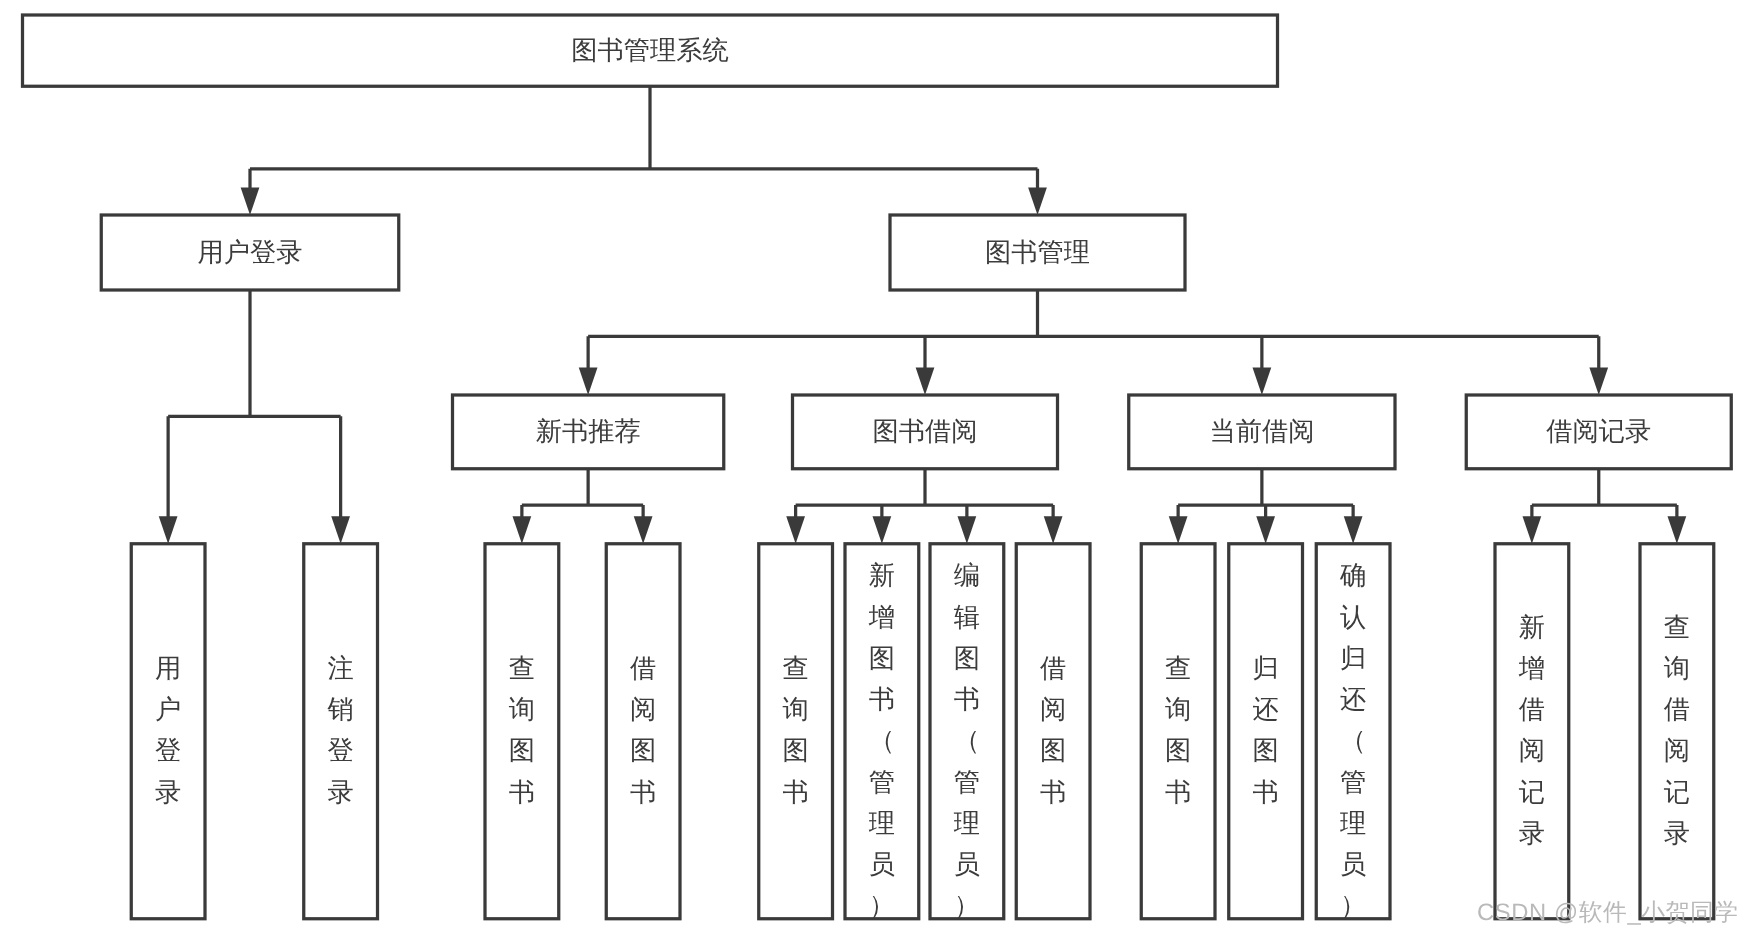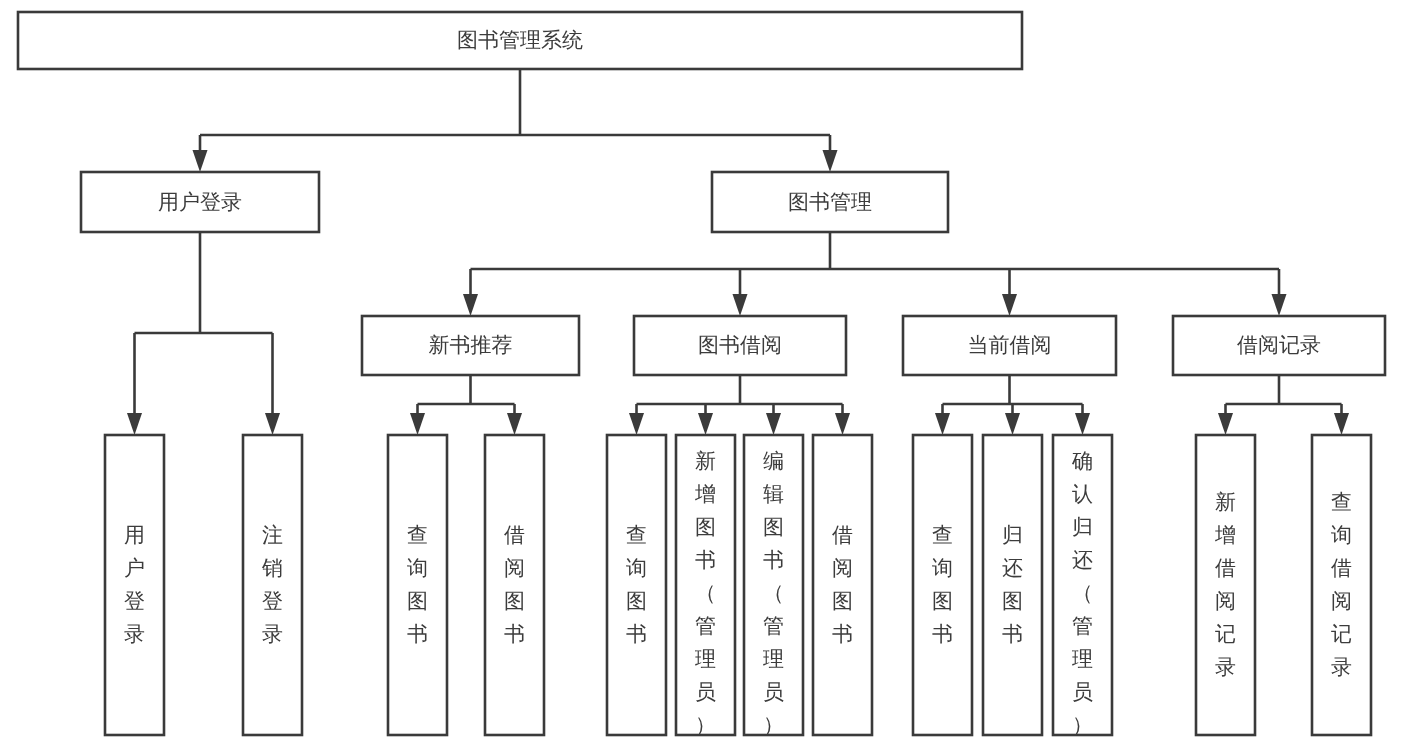--- a/index.html
+++ b/index.html
@@ -220,13 +220,14 @@
         <g>
           <rect x="1196" y="435" width="59" height="300" class="node-box"></rect>
           <text x="1225.5" y="0" class="node-label-v"><tspan x="1225.5" y="502.5">新</tspan><tspan x="1225.5" y="535.5">增</tspan><tspan x="1225.5" y="568.5">借</tspan><tspan x="1225.5" y="601.5">阅</tspan><tspan x="1225.5" y="634.5">记</tspan><tspan x="1225.5" y="667.5">录</tspan></text>
         </g>
         <g>
           <rect x="1312" y="435" width="59" height="300" class="node-box"></rect>
           <text x="1341.5" y="0" class="node-label-v"><tspan x="1341.5" y="502.5">查</tspan><tspan x="1341.5" y="535.5">询</tspan><tspan x="1341.5" y="568.5">借</tspan><tspan x="1341.5" y="601.5">阅</tspan><tspan x="1341.5" y="634.5">记</tspan><tspan x="1341.5" y="667.5">录</tspan></text>
         </g>
       </g>
     </svg>
+  <div class="watermark-text">CSDN @软件_小贺同学</div>
 </div>
 
 </body></html>

